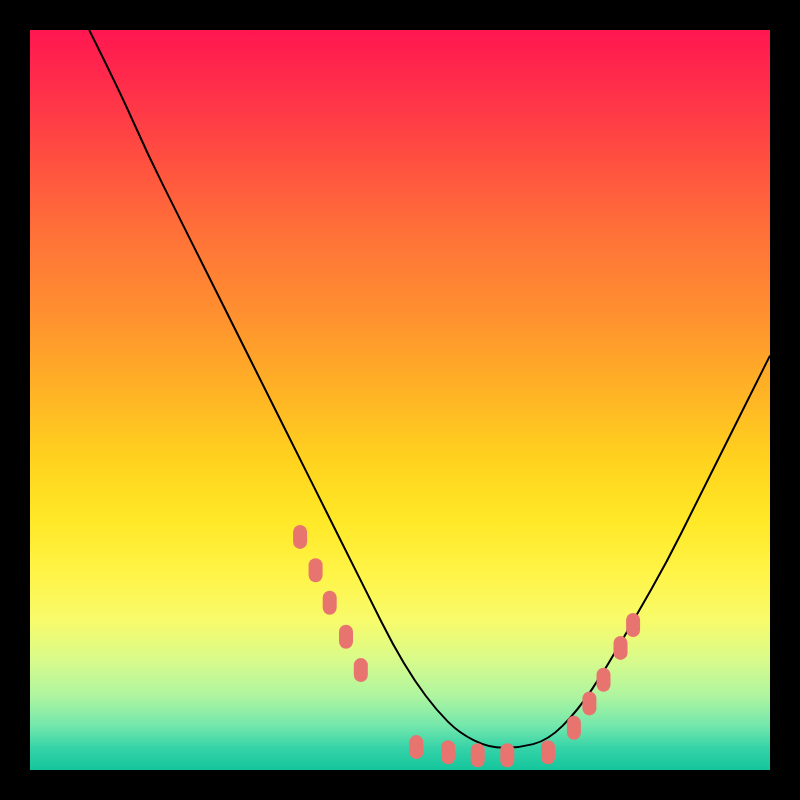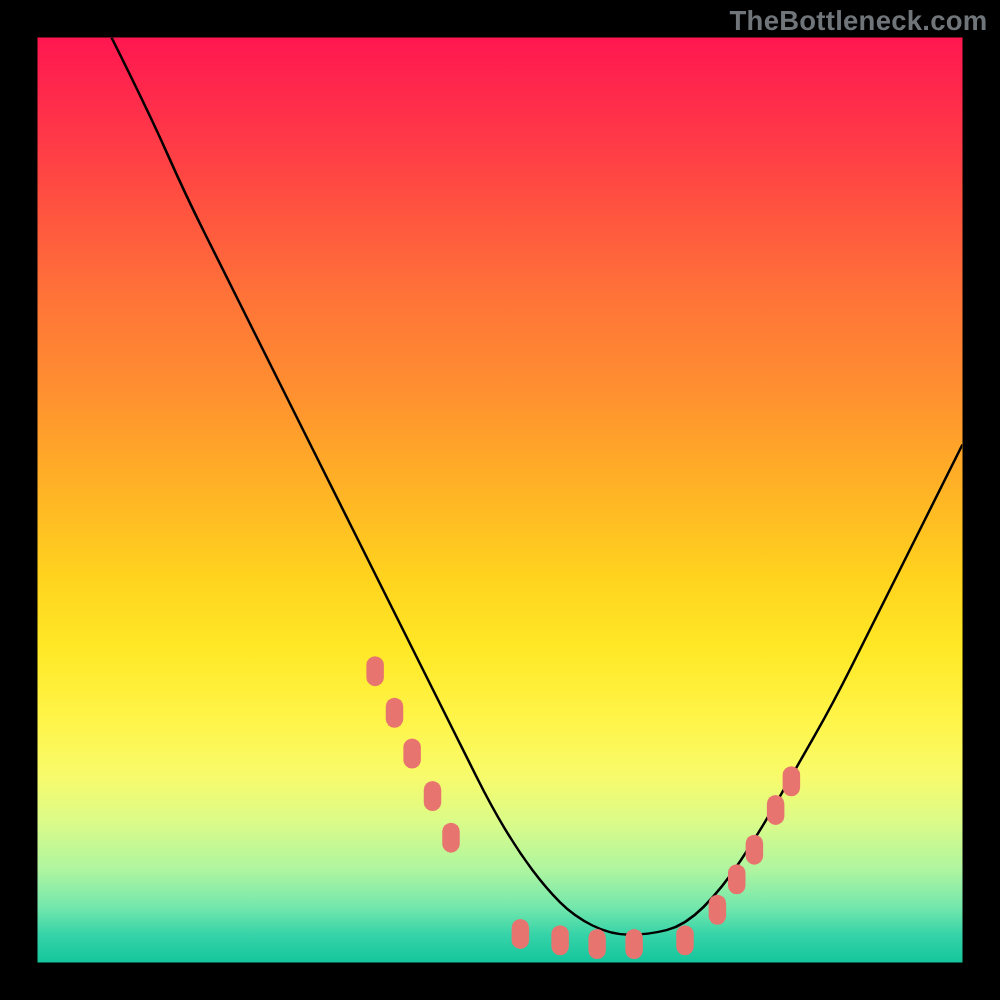--- a/index.html
+++ b/index.html
@@ -58,21 +58,20 @@
     font-weight: 600;
     color: #70757a;
     letter-spacing: 0.2px;
   }
 </style>
 </head>
 <body>
 
 <div class="frame">
 
-  <div class="watermark">TheBottleneck.com</div>
 
   <div class="plot">
     <svg id="chart-svg" width="740" height="740" viewBox="0 0 740 740">
       <path id="curve-path" fill="none" stroke-width="2" d="M 59.2 0.0 Q 88.8 59.2 103.6 92.5 Q 118.4 125.8 133.2 155.4 Q 148.0 185.0 162.8 214.6 Q 177.6 244.2 192.4 273.8 Q 207.2 303.4 222.0 333.0 Q 236.8 362.6 251.6 392.2 Q 266.4 421.8 281.2 451.4 Q 296.0 481.0 307.1 503.2 Q 318.2 525.4 329.3 547.6 Q 340.4 569.8 351.5 592.0 Q 362.6 614.2 373.7 632.7 Q 384.8 651.2 395.9 666.0 Q 407.0 680.8 418.1 691.9 Q 429.2 703.0 444.0 710.4 Q 458.8 717.8 473.6 717.8 Q 488.4 717.8 503.2 714.1 Q 518.0 710.4 532.8 695.6 Q 547.6 680.8 562.4 658.6 Q 577.2 636.4 592.0 610.5 Q 606.8 584.6 621.6 558.7 Q 636.4 532.8 651.2 503.2 Q 666.0 473.6 680.8 444.0 Q 695.6 414.4 710.4 384.8 Q 725.2 355.2 732.6 340.4 T 740.0 325.6" stroke="#000000"></path>
       <g id="markers-group">
           <rect x="263.1" y="494.9" width="14" height="24" rx="7" ry="7" fill="#e8746f"></rect>
           <rect x="278.6" y="528.2" width="14" height="24" rx="7" ry="7" fill="#e8746f"></rect>
           <rect x="292.7" y="560.8" width="14" height="24" rx="7" ry="7" fill="#e8746f"></rect>
           <rect x="309.0" y="594.8" width="14" height="24" rx="7" ry="7" fill="#e8746f"></rect>
           <rect x="323.8" y="628.1" width="14" height="24" rx="7" ry="7" fill="#e8746f"></rect>

